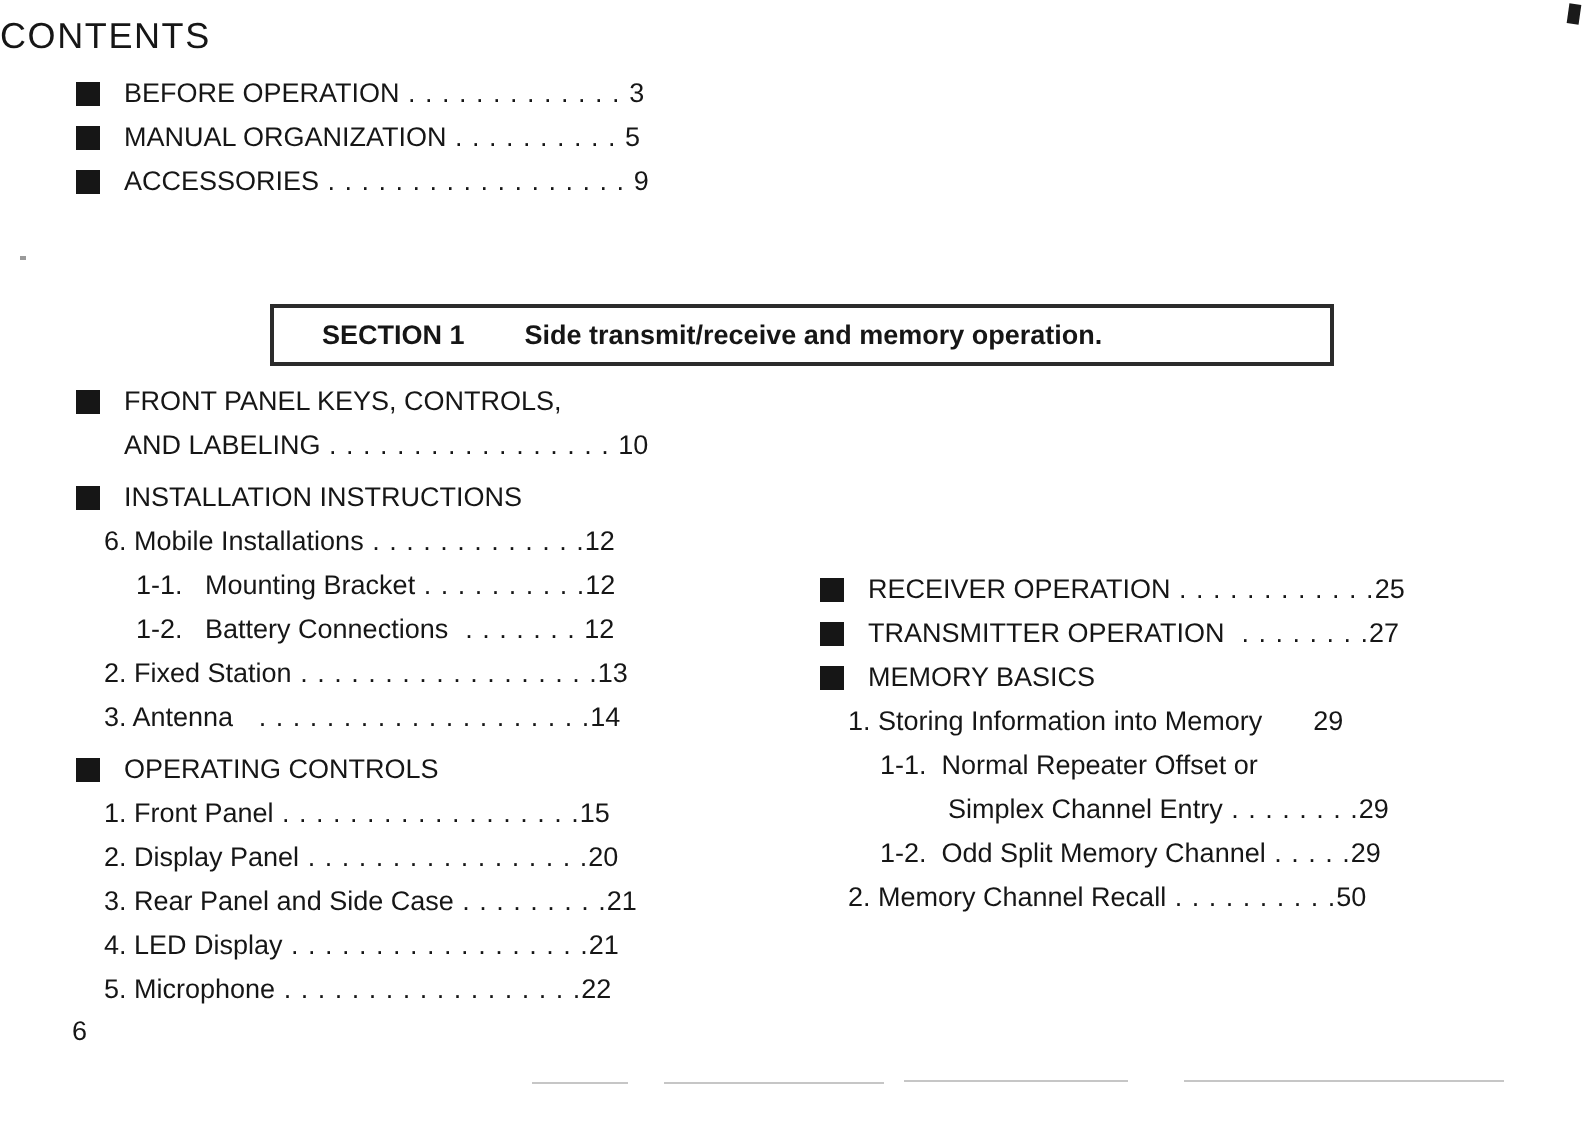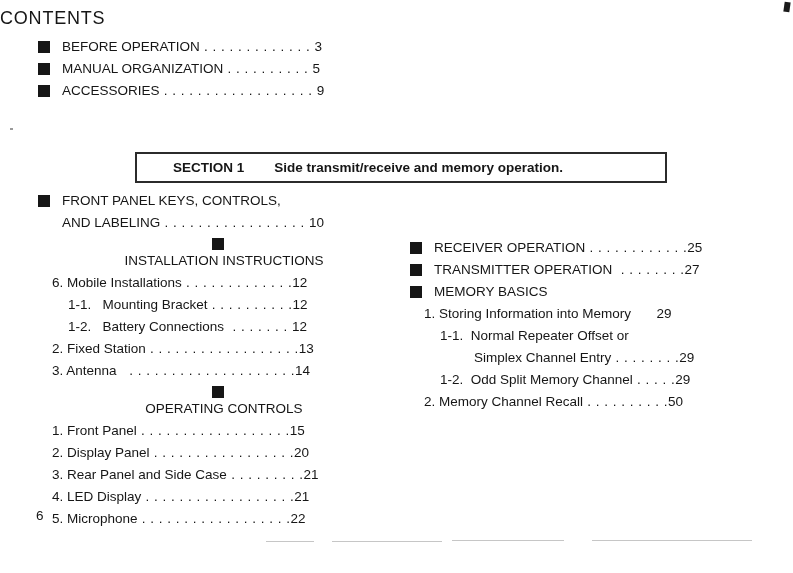--- a/index.html
+++ b/index.html
@@ -35,35 +35,36 @@
     flex:none;
     margin-right:12px;
   }
   .top-list {
     position:absolute; top:36px; left:38px; width:420px;
   }
   .section-box {
     position:absolute; top:152px; left:135px; width:532px;
     border:2px solid #2b2b2b;
     box-sizing:border-box;
-    padding:6px 10px 6px 36px;
+    padding:6px 10px 6px 24px;
     display:flex;
     align-items:baseline;
     gap:30px;
     font-size:13.5px;
     font-weight:bold;
     background:#fff;
   }
   .columns {
     position:absolute; top:190px; left:38px; right:25px;
     display:flex;
+    align-items:center;
   }
   .col-left  { width:372px; flex:none; }
   .col-right { flex:1;margin-top:47px; }
-  .gap-before { margin-top:4px;flex-direction:column; }
+  .gap-before { margin-top:4px; }
   .cont  { padding-left:24px; }
   .ind1  { padding-left:14px; }
   .ind2  { padding-left:30px; }
   .ind3  { padding-left:64px; }
   .page-number {
     position:absolute; top:508px; left:36px;
     font-size:13.5px;
   }
   .artifact { position:absolute; background:#c6c6c6; height:1px; }
   .artifact-mark {

